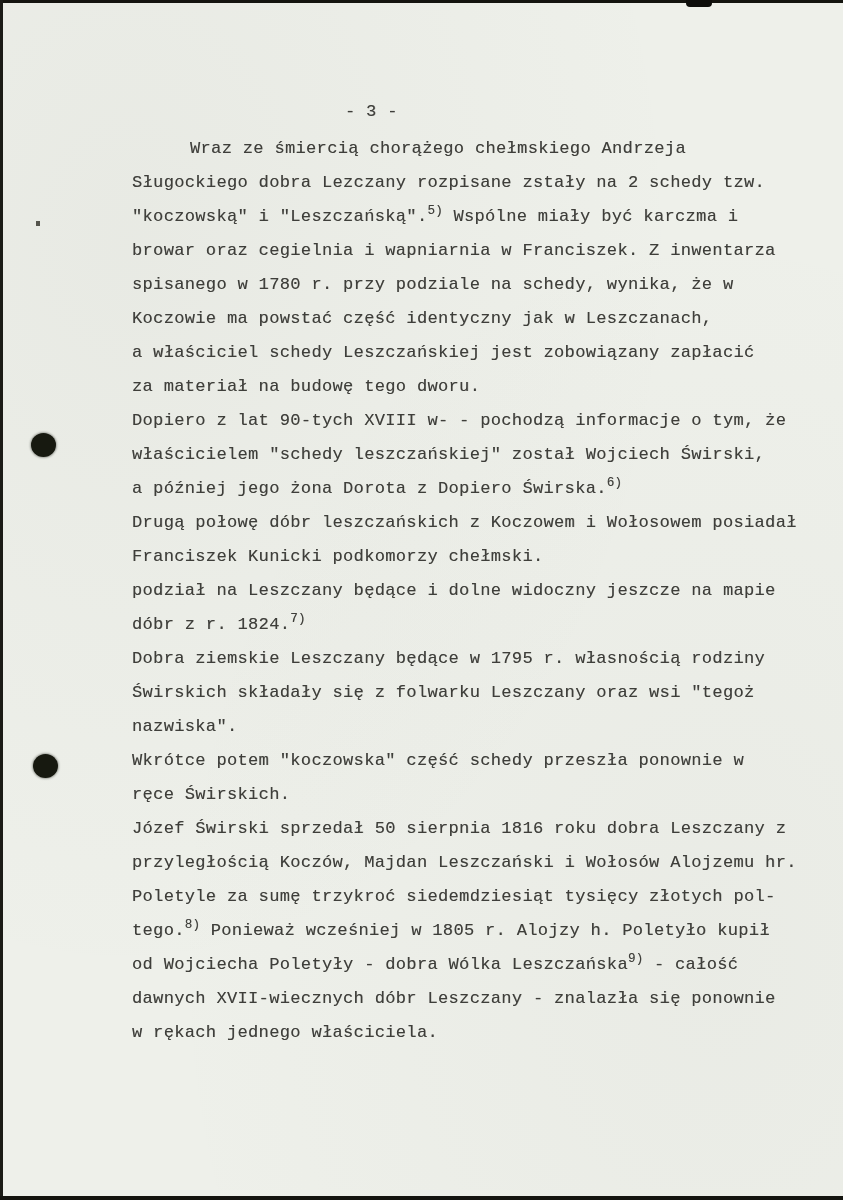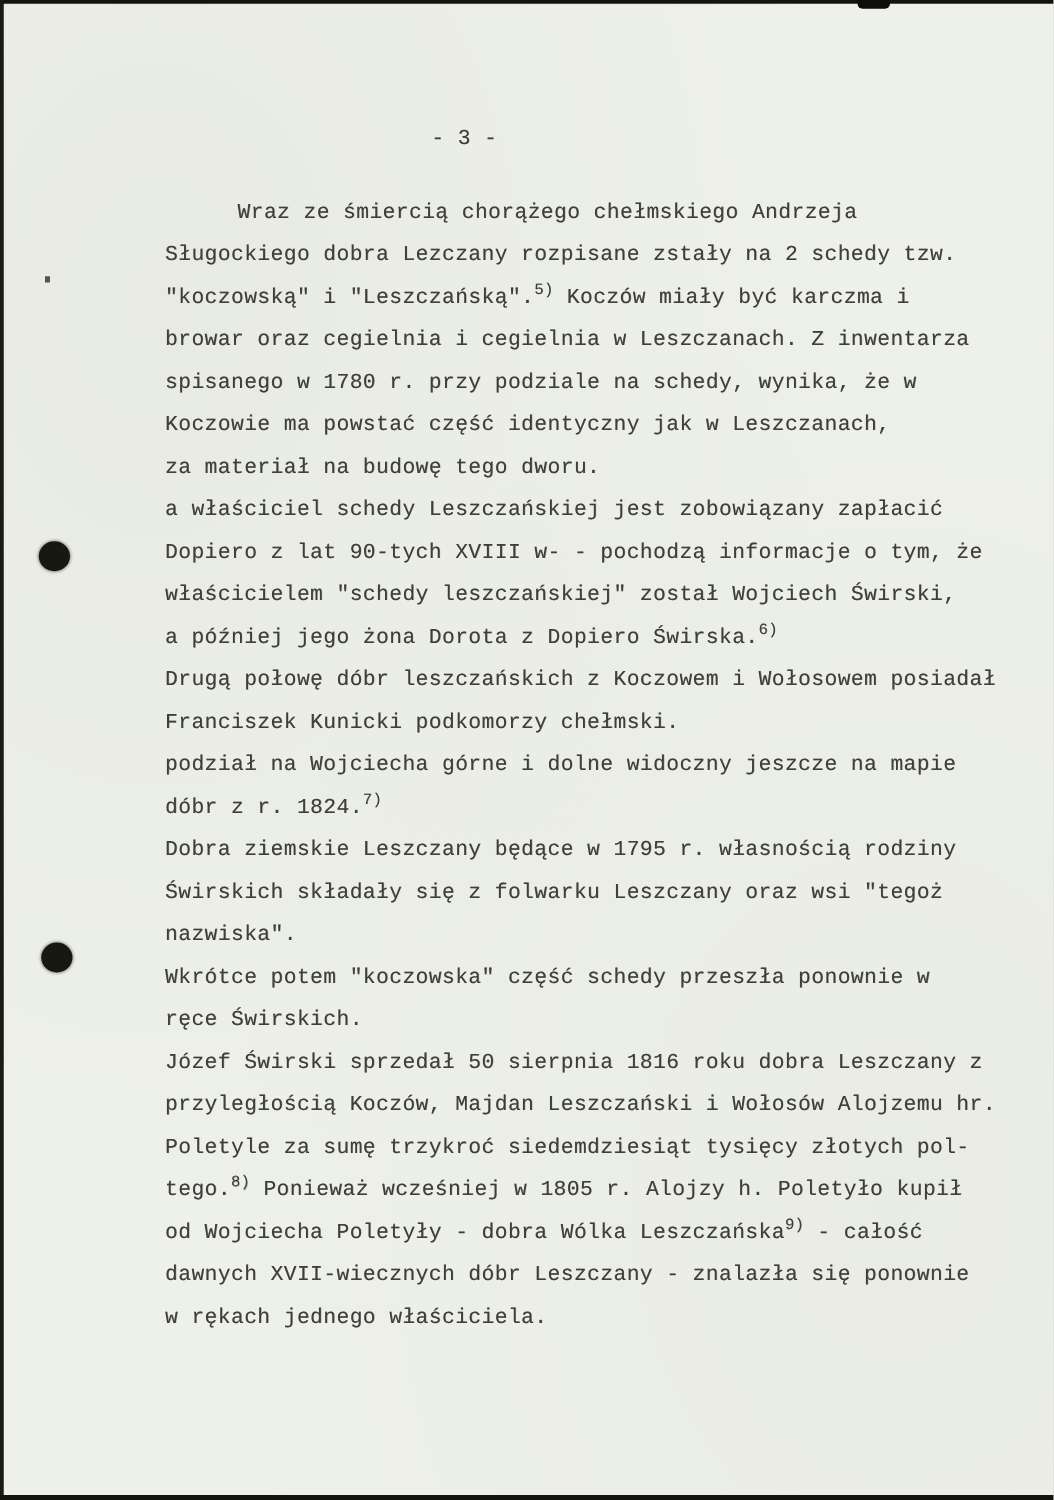--- a/index.html
+++ b/index.html
@@ -38,21 +38,21 @@
     left: 345px;
     top: 102px;
     font-size: 17px;
     letter-spacing: 0.35px;
     white-space: pre;
     text-shadow: 0.3px 0.3px 0 rgba(62,62,58,0.45);
   }
   .typed-text {
     position: absolute;
     left: 132px;
-    top: 154px;
+    top: 132px;
     width: 700px;
     font-size: 17px;
     letter-spacing: 0.35px;
   }
   .line {
     height: 34px;
     line-height: 34px;
     white-space: pre;
     text-shadow: 0.3px 0.3px 0 rgba(62,62,58,0.45);
   }
@@ -76,32 +76,32 @@
 
   <div class="punch-hole top"></div>
   <div class="punch-hole bottom"></div>
   <div class="ink-speck"></div>
 
   <div class="page-number">- 3 -</div>
 
   <div class="typed-text">
       <div class="line indent"><span>Wraz ze śmiercią chorążego chełmskiego Andrzeja</span></div>
       <div class="line"><span>Sługockiego dobra Lezczany rozpisane zstały na 2 schedy tzw.</span></div>
-      <div class="line"><span>"koczowską" i "Leszczańską".</span><span class="sup">5)</span><span> Koczów miały być karczma i</span></div>
-      <div class="line"><span>browar oraz cegielnia i cegielnia w Leszczanach. Z inwentarza</span></div>
+      <div class="line"><span>"koczowską" i "Leszczańską".</span><span class="sup">5)</span><span> Wspólne miały być karczma i</span></div>
+      <div class="line"><span>browar oraz cegielnia i wapniarnia w Franciszek. Z inwentarza</span></div>
       <div class="line"><span>spisanego w 1780 r. przy podziale na schedy, wynika, że w</span></div>
       <div class="line"><span>Koczowie ma powstać część identyczny jak w Leszczanach,</span></div>
+      <div class="line"><span>a właściciel schedy Leszczańskiej jest zobowiązany zapłacić</span></div>
       <div class="line"><span>za materiał na budowę tego dworu.</span></div>
-      <div class="line"><span>a właściciel schedy Leszczańskiej jest zobowiązany zapłacić</span></div>
       <div class="line"><span>Dopiero z lat 90-tych XVIII w- - pochodzą informacje o tym, że</span></div>
       <div class="line"><span>właścicielem "schedy leszczańskiej" został Wojciech Świrski,</span></div>
       <div class="line"><span>a później jego żona Dorota z Dopiero Świrska.</span><span class="sup">6)</span></div>
       <div class="line"><span>Drugą połowę dóbr leszczańskich z Koczowem i Wołosowem posiadał</span></div>
       <div class="line"><span>Franciszek Kunicki podkomorzy chełmski.</span></div>
-      <div class="line"><span>podział na Wojciecha górne i dolne widoczny jeszcze na mapie</span></div>
+      <div class="line"><span>podział na Leszczany będące i dolne widoczny jeszcze na mapie</span></div>
       <div class="line"><span>dóbr z r. 1824.</span><span class="sup">7)</span></div>
       <div class="line"><span>Dobra ziemskie Leszczany będące w 1795 r. własnością rodziny</span></div>
       <div class="line"><span>Świrskich składały się z folwarku Leszczany oraz wsi "tegoż</span></div>
       <div class="line"><span>nazwiska".</span></div>
       <div class="line"><span>Wkrótce potem "koczowska" część schedy przeszła ponownie w</span></div>
       <div class="line"><span>ręce Świrskich.</span></div>
       <div class="line"><span>Józef Świrski sprzedał 50 sierpnia 1816 roku dobra Leszczany z</span></div>
       <div class="line"><span>przyległością Koczów, Majdan Leszczański i Wołosów Alojzemu hr.</span></div>
       <div class="line"><span>Poletyle za sumę trzykroć siedemdziesiąt tysięcy złotych pol-</span></div>
       <div class="line"><span>tego.</span><span class="sup">8)</span><span> Ponieważ wcześniej w 1805 r. Alojzy h. Poletyło kupił</span></div>

